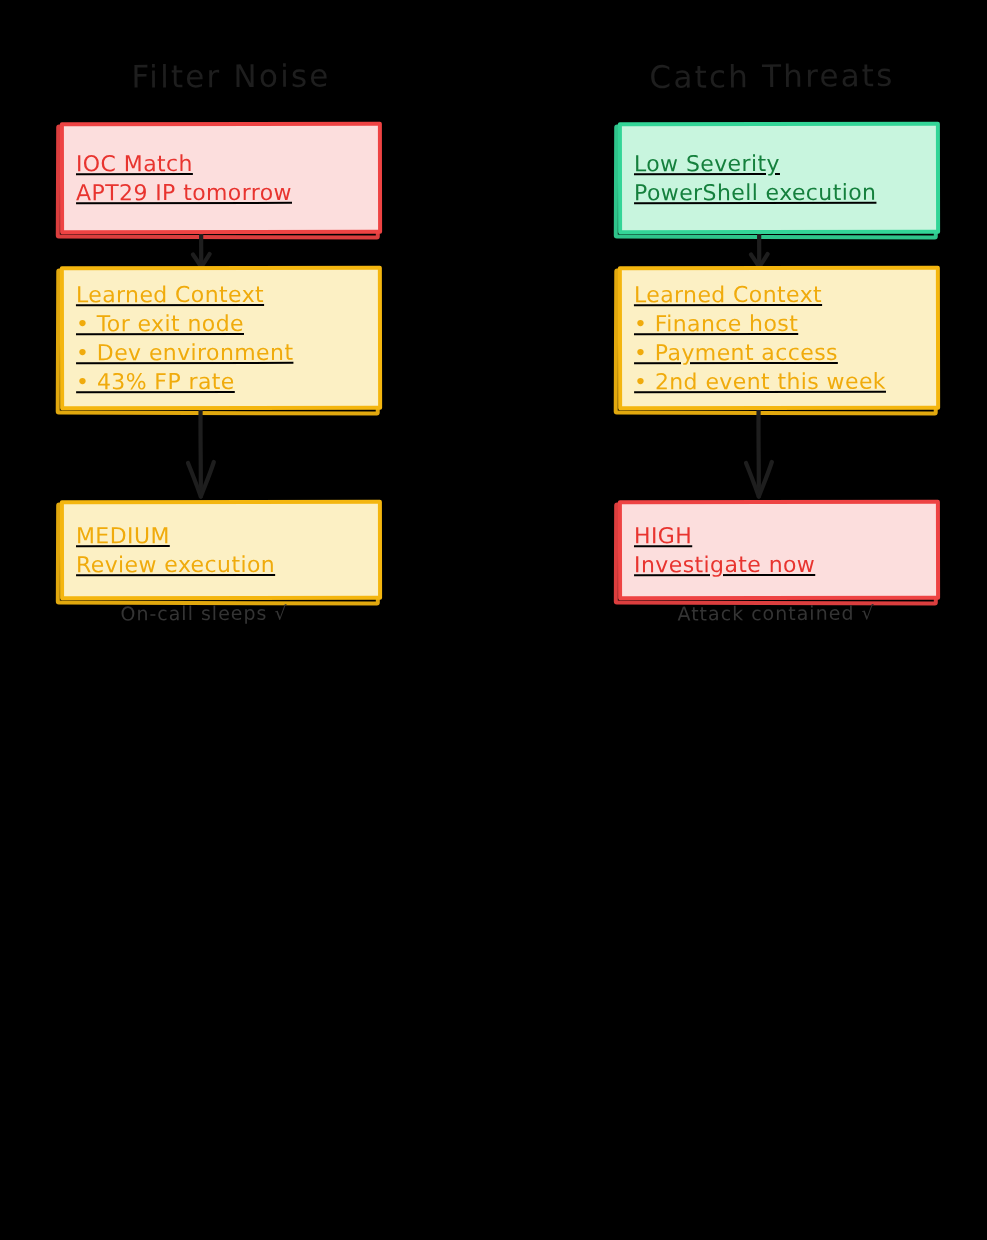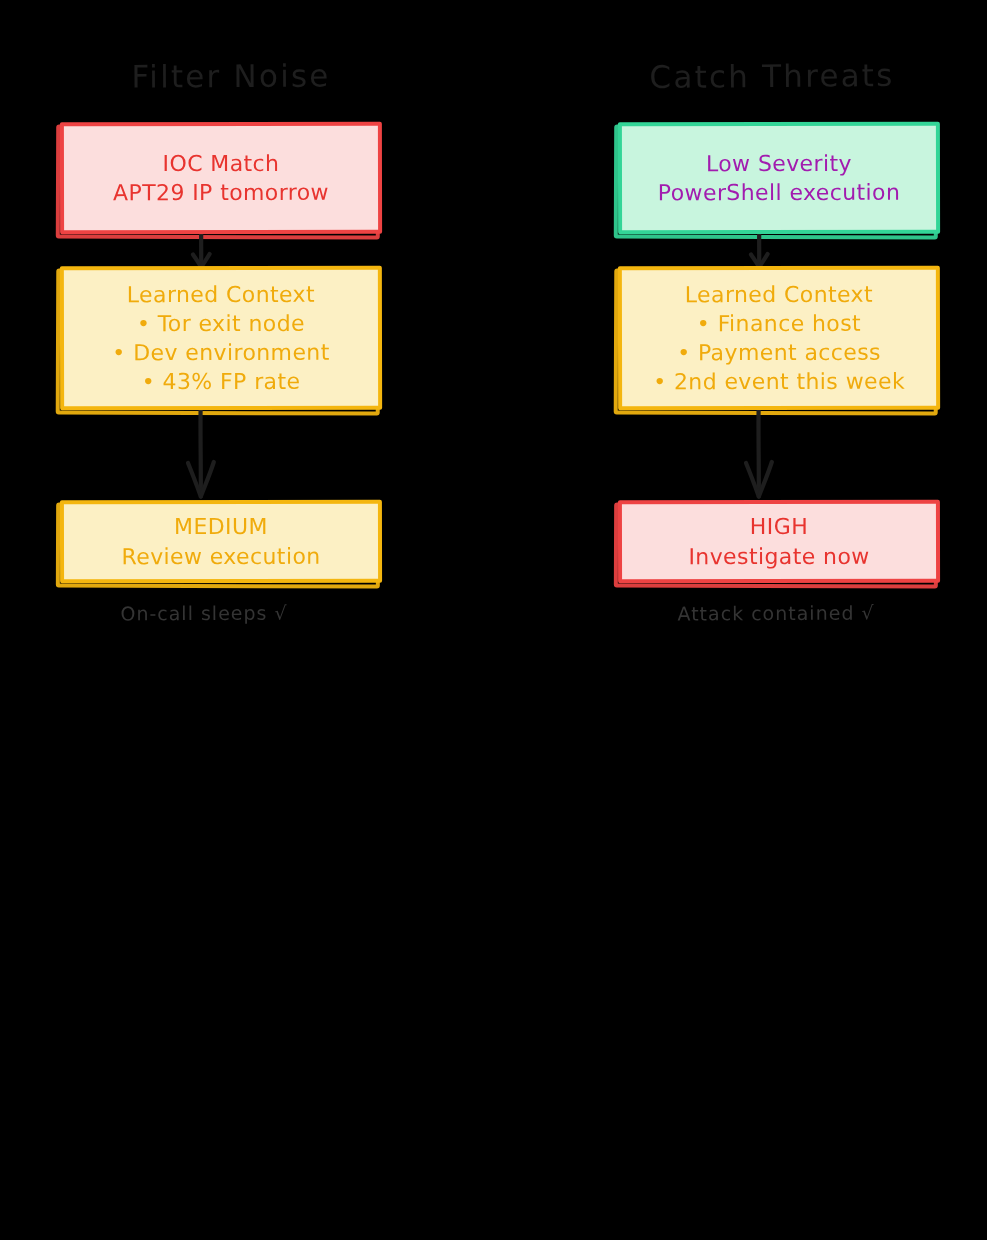--- a/index.html
+++ b/index.html
@@ -81,50 +81,51 @@
     position: relative;
     z-index: 1;
     width: 100%;
     height: 100%;
     box-sizing: border-box;
     background: var(--fill);
     border: 4px solid var(--stroke);
     border-radius: 2px;
     display: flex;
     flex-direction: column;
-    align-items: center;
+    align-items: flex-start;
     justify-content: center;
     padding: 10px 12px;
     transform: rotate(-.12deg);
+    text-decoration: underline;
   }
 
   .node.red    { --stroke: #ef4game444; }
   .node.red    { --stroke: #ee4343; --fill: #fcdedd; }
   .node.green  { --stroke: #33d597; --fill: #c8f5de; }
   .node.yellow { --stroke: #f4b60f; --fill: #fcf0c4; }
 
   .node-line {
     display: block;
     white-space: nowrap;
     line-height: 1.32;
     font-family: "DejaVu Sans", sans-serif;
     font-size: 22px;
     letter-spacing: .4px;
   }
   .node.red    .node-line { color: #e8342f; }
-  .node.green  .node-line { color: #a21caf; }
+  .node.green  .node-line { color: #15803d; }
   .node.yellow .node-line { color: #f0ab0c; }
 
   .node-line.heading { font-size: 22px; }
   .node-line.bullet  { font-size: 22px; }
 
   
   .row-alert   { top: 122px; height: 112px; }
   .row-context { top: 266px; height: 144px; }
-  .row-outcome { top: 500px; height: 83px; }
+  .row-outcome { top: 500px; height: 100px; }
 
   
   .arrow {
     position: absolute;
     left: 0;
     width: 400px;
     pointer-events: none;
   }
   .arrow svg { display: block; overflow: visible; }
   .arrow-short { top: 232px;  height: 40px; }

